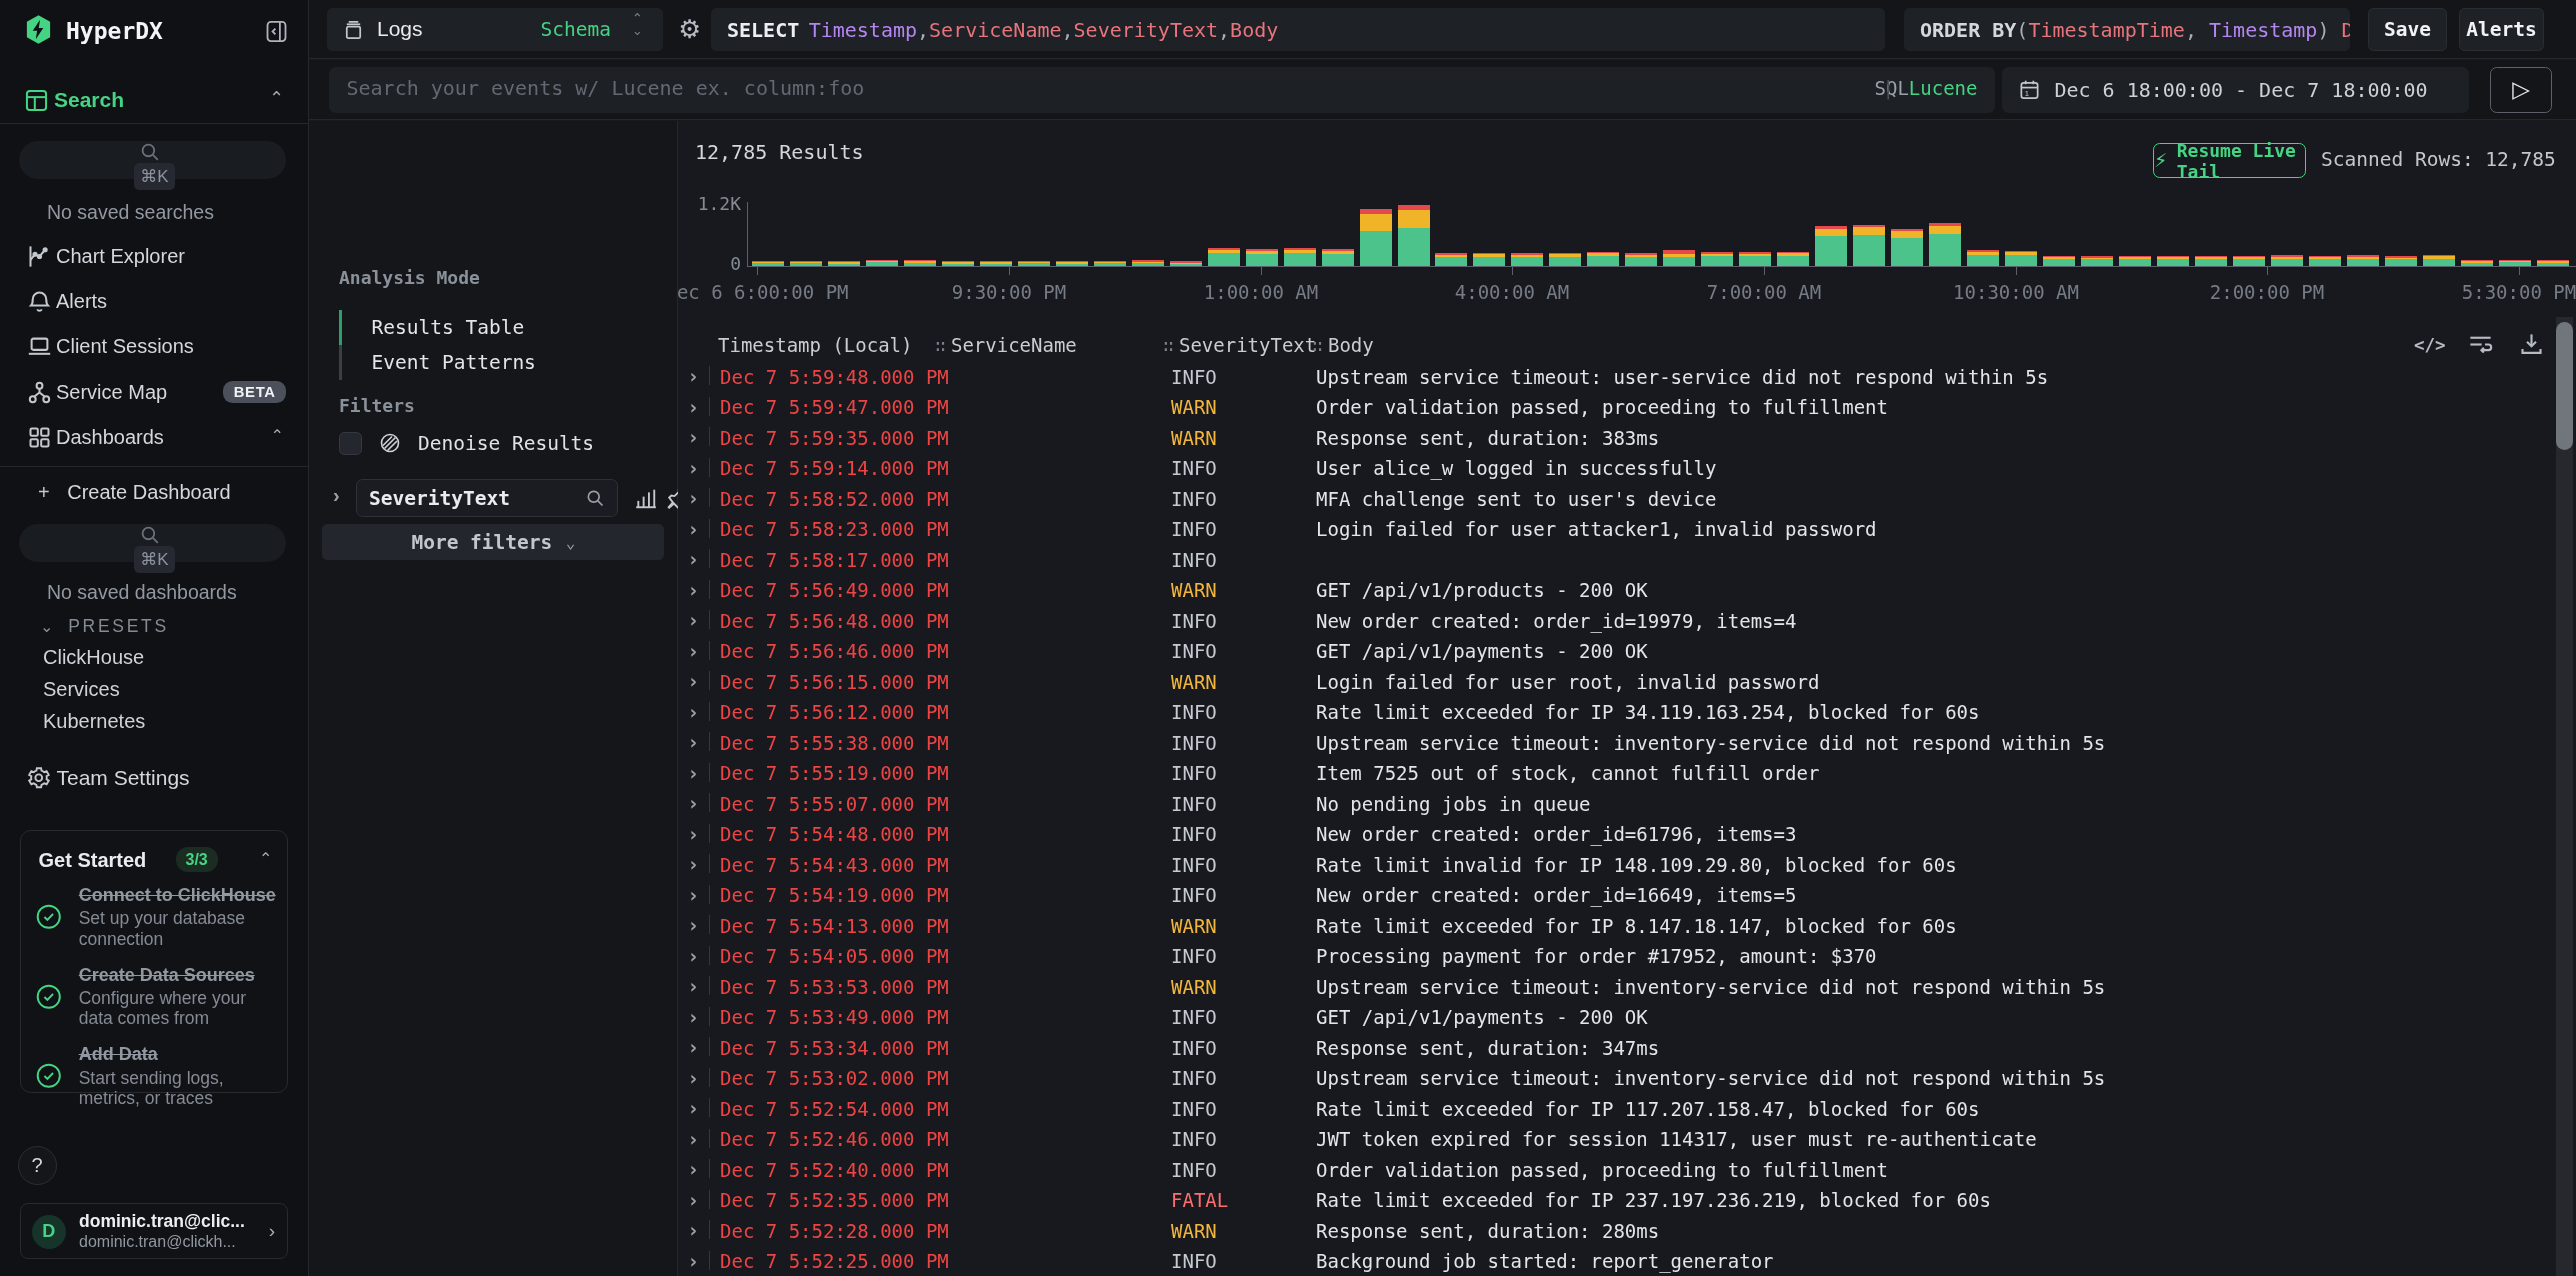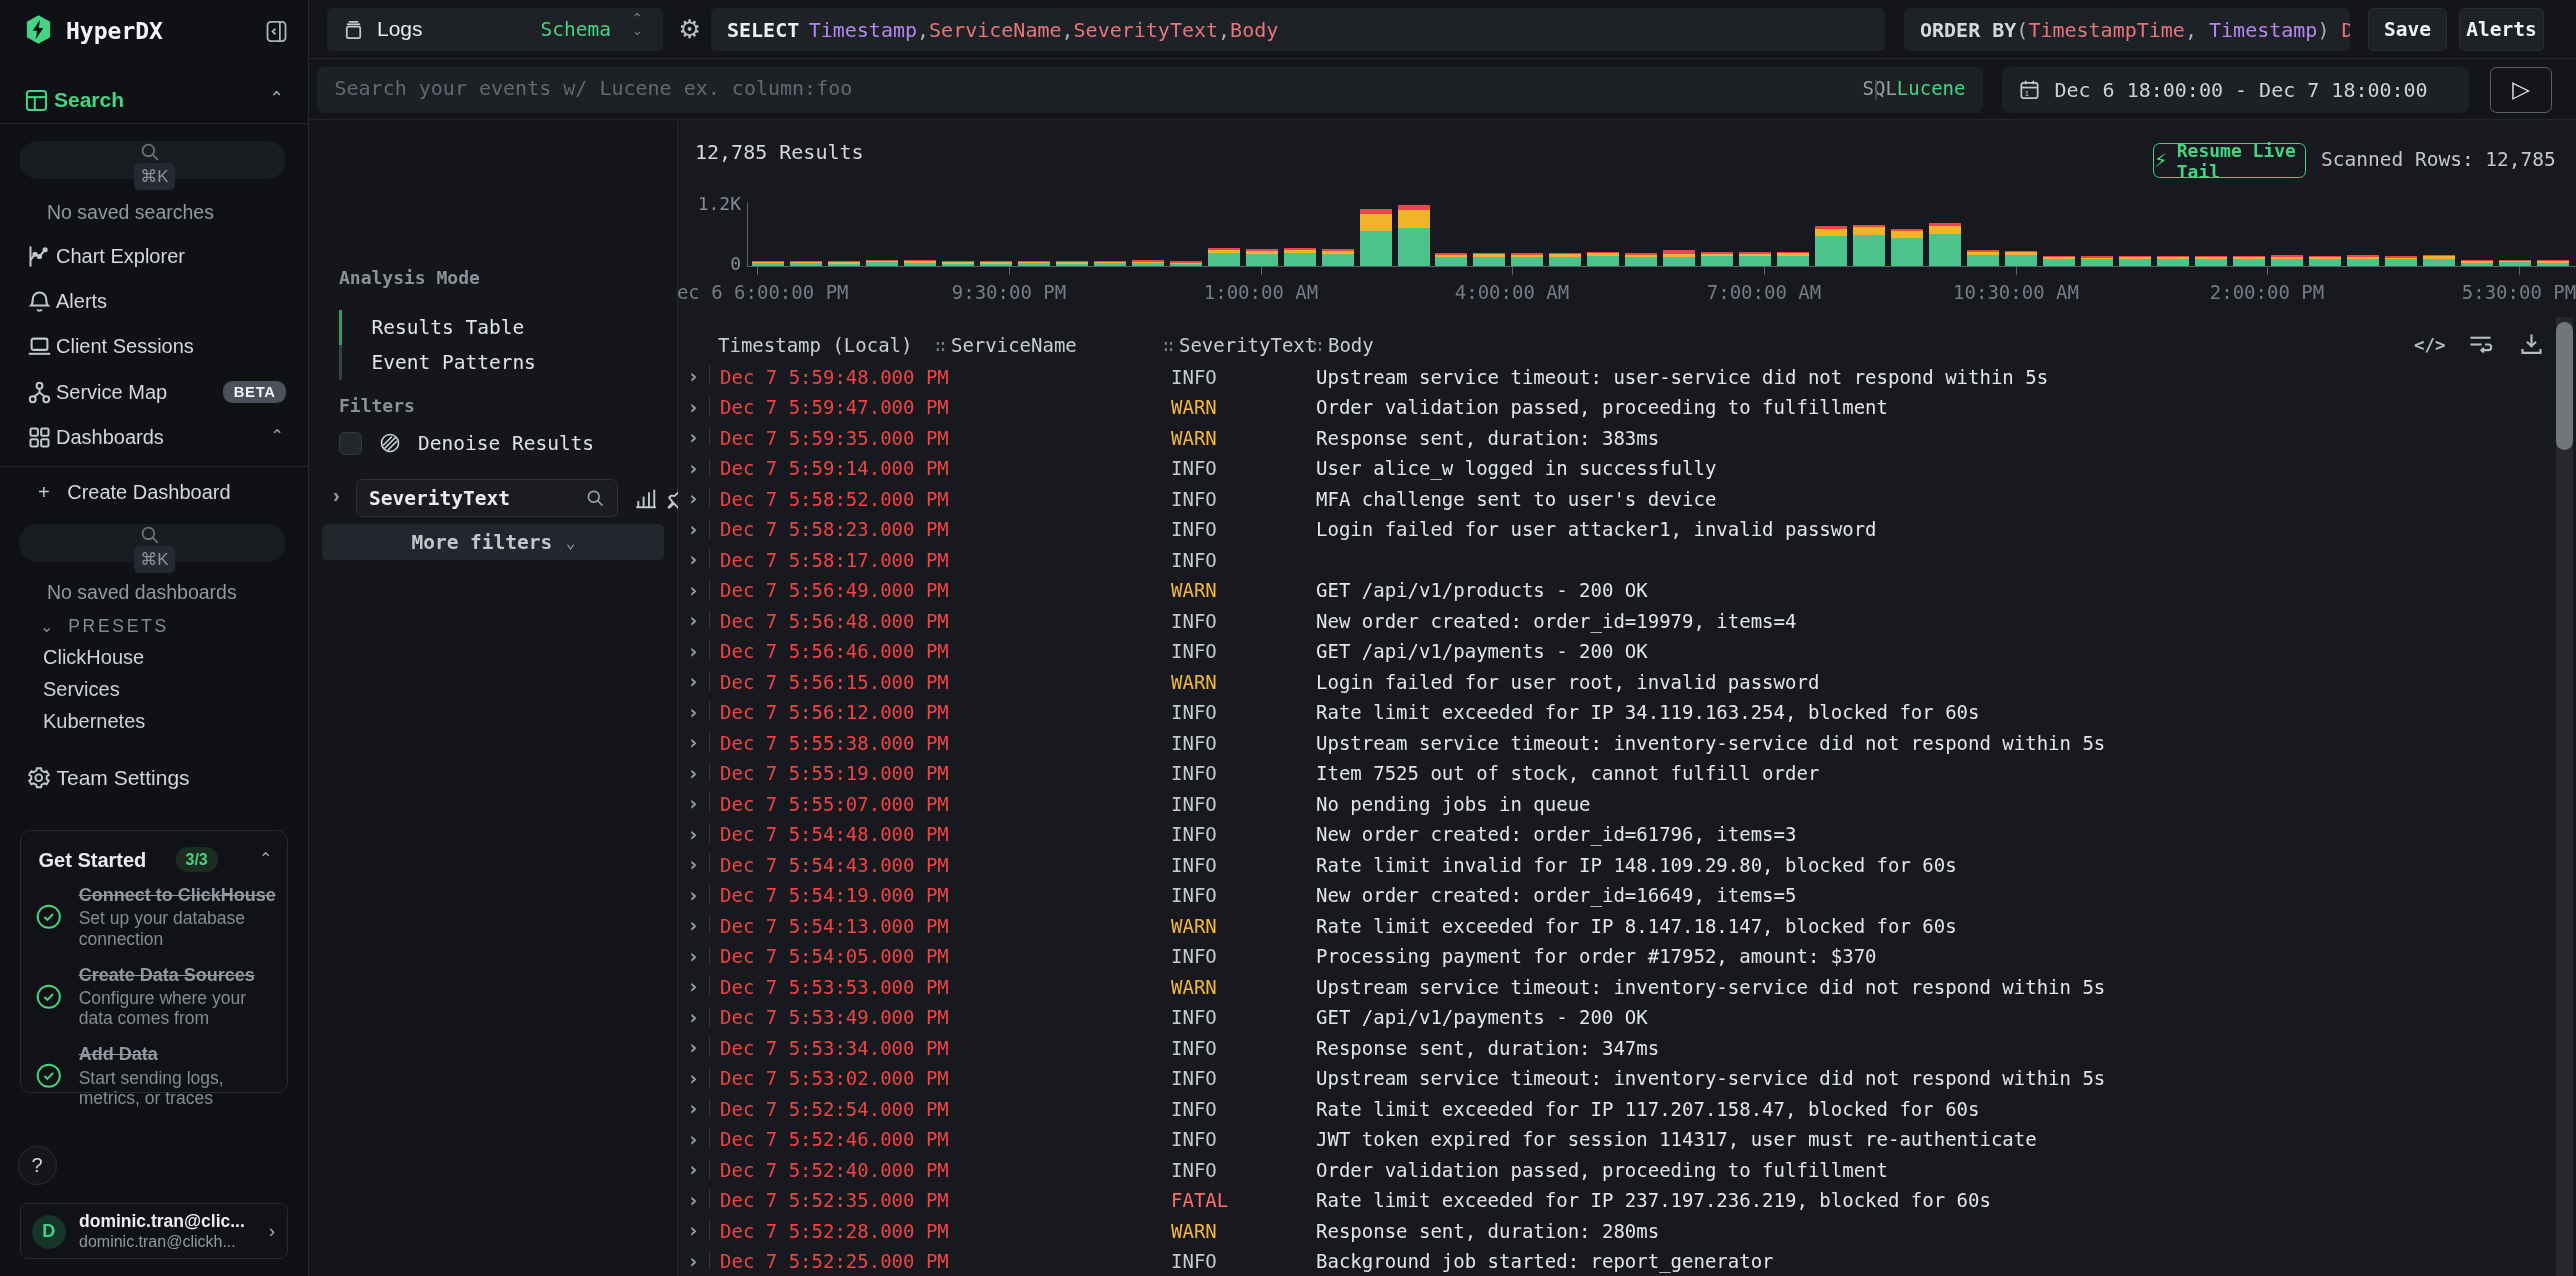--- a/index.html
+++ b/index.html
@@ -75,21 +75,21 @@
   .qfield .kw{font-weight:bold;color:#eceef2;margin-right:9.4px;}
   #select-field{left:402px;width:1174px;}
   #order-field{left:1595px;width:446px;}
   .tok-purple{color:var(--purple);} .tok-salmon{color:var(--salmon);} .tok-dim{color:#a9afb8;}
   .tbtn{position:absolute;top:8px;height:43px;background:var(--pill);border-radius:5.4px;border:1.3px solid #2a2d33;color:#f0f2f5;font-family:"DejaVu Sans Mono","Liberation Mono",monospace;font-size:19.5px;font-weight:bold;display:flex;align-items:center;justify-content:center;cursor:pointer;}
   #save-btn{left:2059px;width:79px;}
   #alerts-btn{left:2150px;width:85px;}
 
   
   .searchrow{position:absolute;left:309px;top:60px;width:2267px;height:60px;background:var(--bg);border-bottom:1.3px solid var(--border);}
-  .search-input{position:absolute;left:8px;top:6.7px;width:1666px;height:46px;background:var(--pill2);border-radius:6.7px;}
+  .search-input{position:absolute;left:20px;top:6.7px;width:1666px;height:46px;background:var(--pill2);border-radius:6.7px;}
   .search-input input{position:absolute;left:17.5px;top:0;width:1450px;height:43px;background:transparent;border:none;outline:none;color:#d4d7dd;font-family:"DejaVu Sans Mono","Liberation Mono",monospace;font-size:20px;}
   .search-input input::placeholder{color:#636973;}
   .lang-toggle{position:absolute;right:17.5px;top:10.7px;font-family:"DejaVu Sans Mono","Liberation Mono",monospace;font-size:19px;}
   .lang-toggle .sql{color:#9aa0aa;} .lang-toggle .bar{color:#4d525b;margin:0 8px;} .lang-toggle .luc{color:var(--green);}
   .date-pill{position:absolute;left:1693px;top:6.7px;width:467px;height:46px;background:var(--pill2);border-radius:6.7px;display:flex;align-items:center;padding-left:16px;}
   .date-pill .cic{color:#c3c7ce;margin-right:13.4px;display:flex;}
   .date-pill .dtxt{font-family:"DejaVu Sans Mono","Liberation Mono",monospace;font-size:20px;color:#ced2d8;}
   .play-btn{position:absolute;left:2181px;top:6.7px;width:62px;height:46px;border:1.3px solid #5b606a;border-radius:6.7px;display:flex;align-items:center;justify-content:center;color:#e9ebef;font-size:23px;}
 
   

